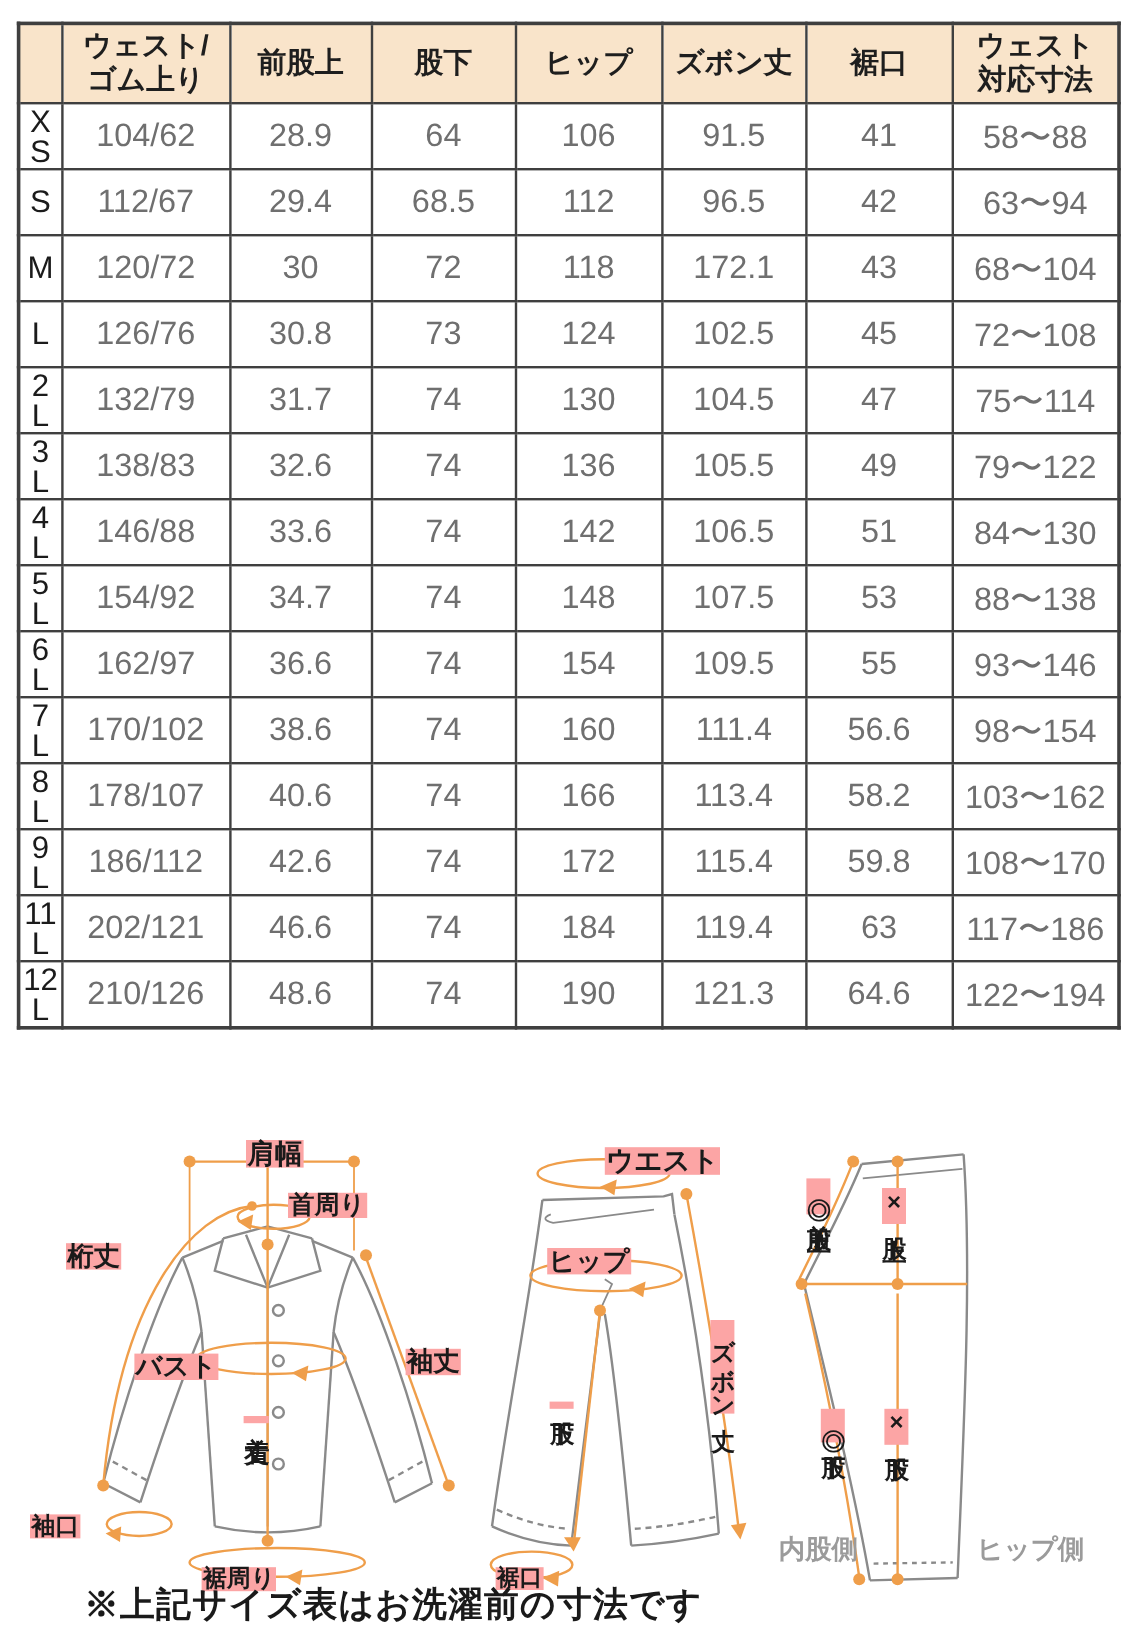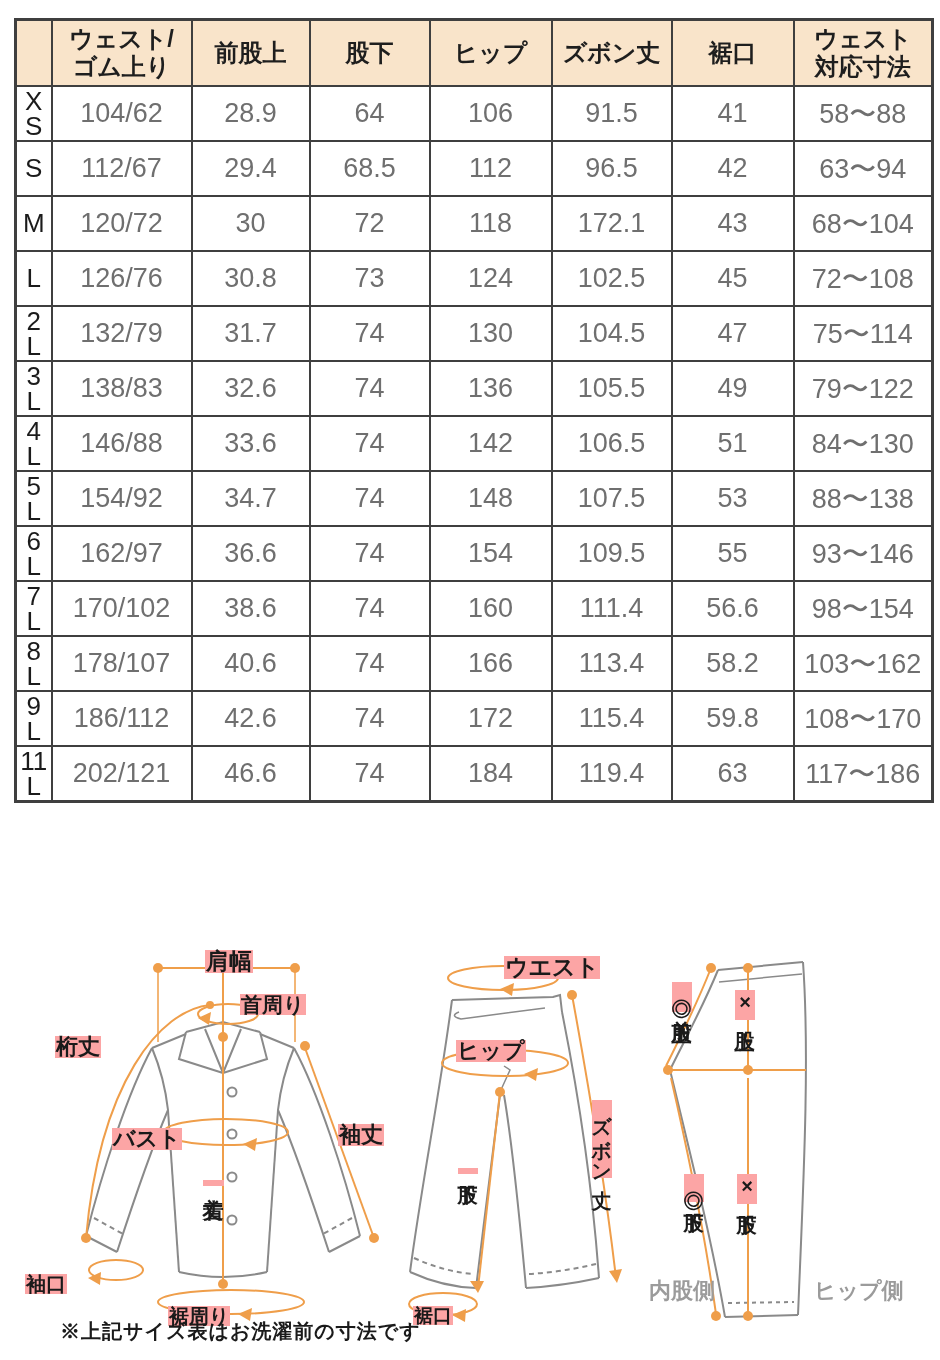--- a/index.html
+++ b/index.html
@@ -20,21 +20,21 @@
   
   #diagram-layer{position:absolute;left:0;top:942px;width:940px;height:390px;}
   #diagram-svg{position:absolute;left:0;top:0;}
   .dlabel{position:absolute;font-weight:bold;color:#1a1a1a;line-height:1;
         background:#fca5a5;padding:0 1px;white-space:nowrap;}
   .dlabel.vert{writing-mode:vertical-rl;text-orientation:upright;
         letter-spacing:2px;padding:1px 0;}
   .dlabel.gray{color:#9b9b9b;background:transparent;}
 
   
-  #note{position:absolute;left:60px;top:1318px;font-size:20px;font-weight:bold;
+  #note{position:absolute;left:70px;top:1318px;font-size:29px;font-weight:bold;
         color:#1a1a1a;letter-spacing:1px;}
 </style>
 </head>
 <body>
 
 <div id="page">
 
   <table class="size-table">
     <colgroup>
       <col style="width:36px">
@@ -193,20 +193,31 @@
       <tr>
           <th>11
 L</th>
           <td>202/121</td>
           <td>46.6</td>
           <td>74</td>
           <td>184</td>
           <td>119.4</td>
           <td>63</td>
           <td>117〜186</td>
+        </tr>
+      <tr>
+          <th>12
+L</th>
+          <td>210/126</td>
+          <td>48.6</td>
+          <td>74</td>
+          <td>190</td>
+          <td>121.3</td>
+          <td>64.6</td>
+          <td>122〜194</td>
         </tr>
     </tbody>
   </table>
 
   <div id="diagram-layer">
     <svg id="diagram-svg" width="940" height="390" viewBox="0 0 940 390">
       <g fill="none" stroke="#8a8a8a" stroke-width="2">
 
         <path d="M186,90 L223,80 L260,90"></path>
         <path d="M186,90 L179,117 L223,131"></path>
@@ -305,21 +316,21 @@
         <polygon points="478,351 470,339 484,339"></polygon>
       </g>
     </svg>
 
     <div class="dlabel" style="left:205px;top:8px;font-size:23px;">肩幅</div>
     <div class="dlabel" style="left:240px;top:52px;font-size:21px;">首周り</div>
     <div class="dlabel" style="left:55px;top:94px;font-size:22px;">桁丈</div>
     <div class="dlabel" style="left:112px;top:186px;font-size:22px;">バスト</div>
     <div class="dlabel" style="left:338px;top:182px;font-size:22px;">袖丈</div>
     <div class="dlabel vert" style="left:203px;top:238px;font-size:21px;">着丈</div>
-    <div class="dlabel" style="left:25px;top:320px;font-size:20px;margin-top:12px;">袖口</div>
+    <div class="dlabel" style="left:25px;top:320px;font-size:20px;">袖口</div>
     <div class="dlabel" style="left:168px;top:364px;font-size:20px;">裾周り</div>
 
     <div class="dlabel" style="left:460px;top:14px;font-size:23px;margin-left:44px;">ウエスト</div>
     <div class="dlabel" style="left:456px;top:98px;font-size:22px;">ヒップ</div>
     <div class="dlabel vert" style="left:592px;top:158px;font-size:20px;">ズボン丈</div>
     <div class="dlabel vert" style="left:458px;top:226px;font-size:20px;">股下</div>
     <div class="dlabel" style="left:413px;top:364px;font-size:19px;">裾口</div>
 
     <div class="dlabel vert" style="left:672px;top:40px;font-size:20px;">◎前股上</div>
     <div class="dlabel vert" style="left:735px;top:48px;font-size:20px;">×股上</div>

